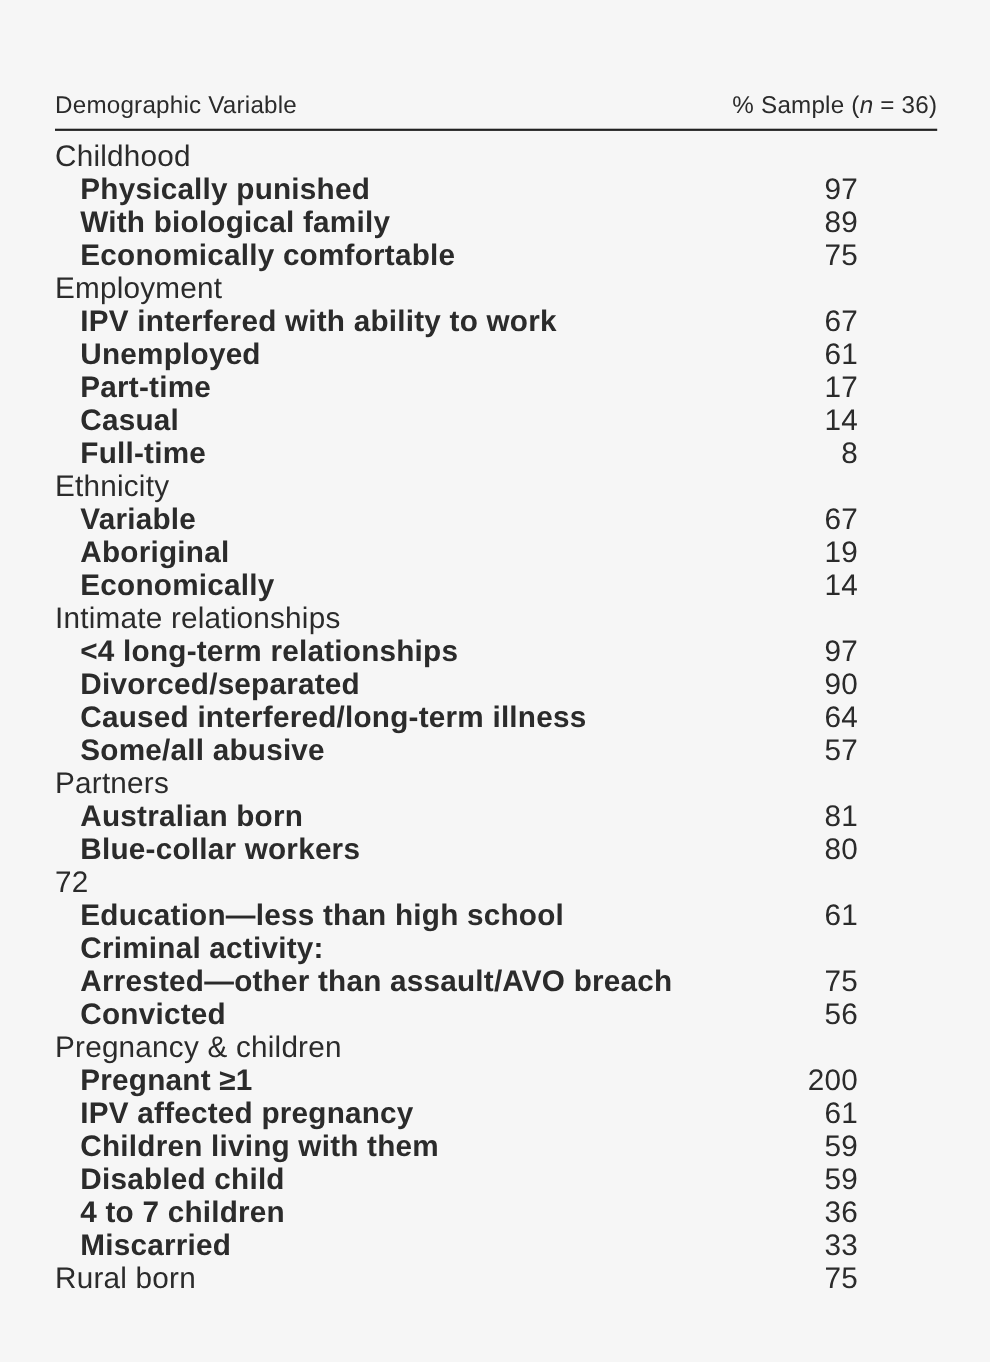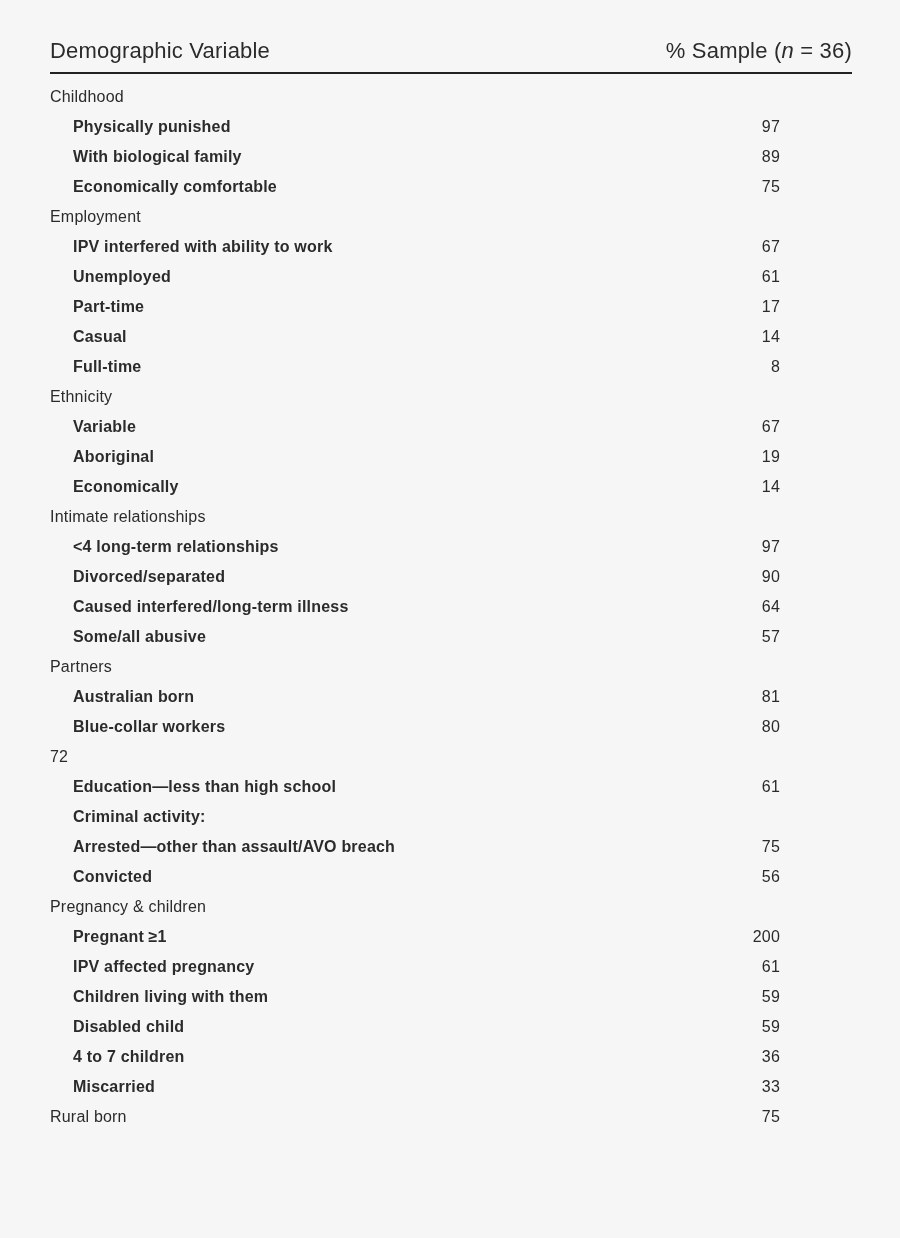--- a/index.html
+++ b/index.html
@@ -24,32 +24,33 @@
   .header-row {
     display: flex;
     justify-content: space-between;
     align-items: baseline;
     height: 30px;
     line-height: 30px;
     font-size: 22px;
     padding-bottom: 6px;
     border-bottom: 2px solid #222222;
     letter-spacing: 0.2px;
+    margin-top: 45px;
   }
   .header-row em {
     font-style: italic;
   }
   .rows {
     padding-top: 8px;
   }
   .row {
     display: flex;
     height: 30px;
     line-height: 30px;
-    font-size: 16px;
+    font-size: 27px;
     letter-spacing: 0.2px;
     align-items: flex-end;
   }
   .row-label {
     flex: 1;
     white-space: nowrap;
     overflow: hidden;
   }
   .row-label.indent {
     padding-left: 23px;

